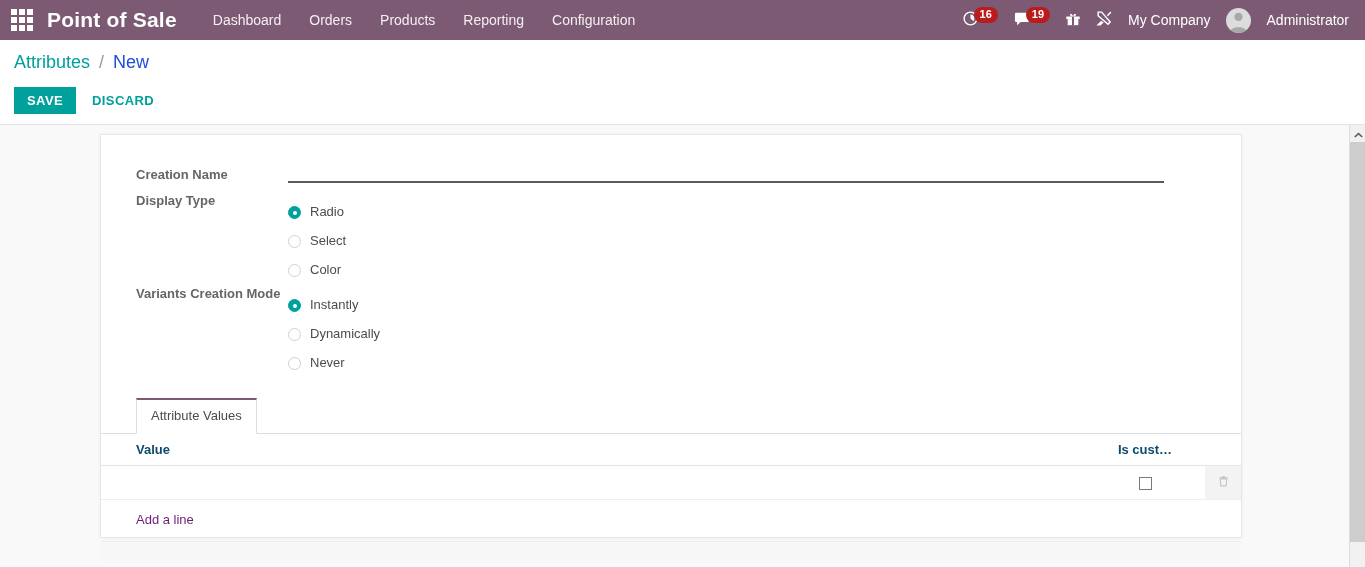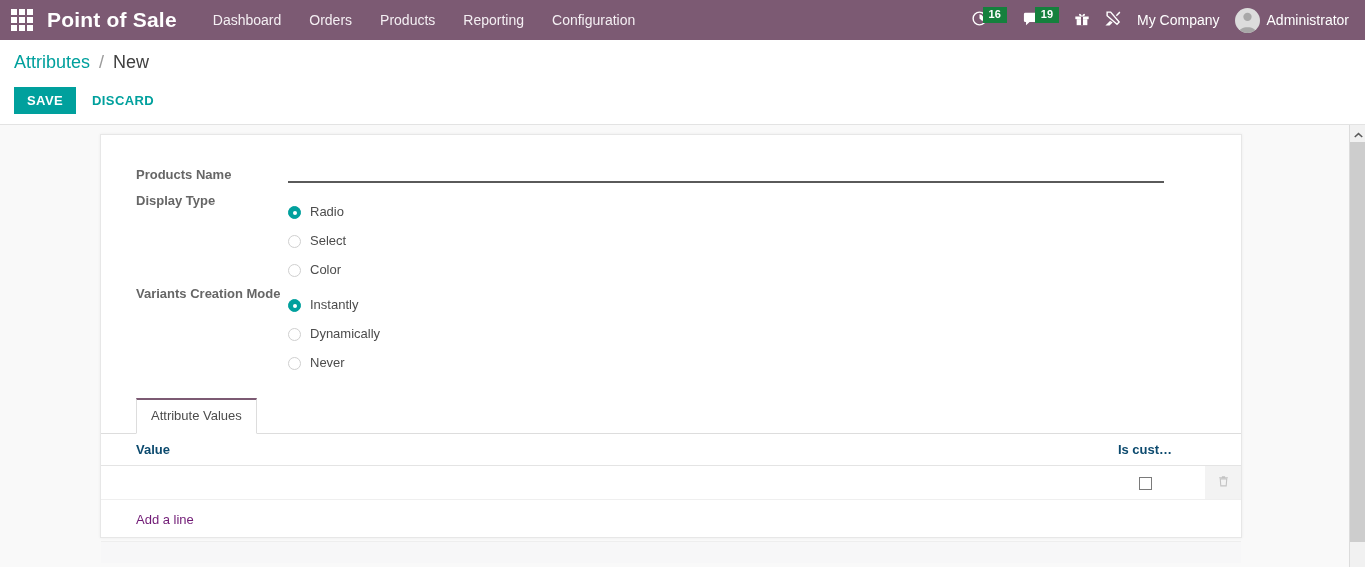--- a/index.html
+++ b/index.html
@@ -58,54 +58,54 @@
     padding-right: 6px;
   }
   .sysicon {
     position: relative;
     display: flex;
     align-items: center;
     cursor: pointer;
     height: 40px;
   }
   .badge {
-    background: #15803d;
+    background: #b91c1c;
     color: #ffffff;
     font-size: 11px;
     font-weight: bold;
-    border-radius: 0;
+    border-radius: 8px;
     padding: 1px 6px 2px 6px;
     line-height: 13px;
     margin-left: -5px;
     position: relative;
     top: -5px;
   }
   .company { font-size: 14px; color: #ffffff; cursor: pointer; white-space: nowrap; }
-  .user-wrap { display: flex; align-items: center; gap: 7px; cursor: pointer; }
+  .user-wrap { display: flex; align-items: center; gap: 16px; cursor: pointer; }
   .avatar {
     width: 25px; height: 25px; border-radius: 50%;
     background: #dcdcdc;
     display: flex; align-items: flex-end; justify-content: center;
     overflow: hidden;
   }
   .user-name { font-size: 14px; color: #ffffff; white-space: nowrap; }
 
   
   .control {
     background: #ffffff;
     padding: 10px 0 0 14px;
   }
   .breadcrumb {
     font-size: 18px;
     line-height: 24px;
     margin-bottom: 12px;
   }
   .breadcrumb .bc-link { color: #00a09d; cursor: pointer; }
   .breadcrumb .bc-sep { color: #9a9a9a; margin: 0 4px; }
-  .breadcrumb .bc-cur { color: #404040; }
+  .breadcrumb .bc-cur { color: #1d4ed8; }
   .btns { display: flex; align-items: center; gap: 8px; padding-bottom: 9px; }
   .btn-save {
     background: #00a09d;
     color: #ffffff;
     border: none;
     font-size: 13px;
     font-weight: bold;
     letter-spacing: .4px;
     padding: 6px 13px;
     cursor: pointer;
@@ -390,21 +390,21 @@
     <button class="btn-save">SAVE</button>
     <button class="btn-discard">DISCARD</button>
   </div>
 </div>
 
 <div class="sheet-bg">
 
   <div class="sheet">
 
     <div class="form-row">
-      <div class="flabel">Products Name</div>
+      <div class="flabel">Creation Name</div>
       <div class="fval">
         <div class="name-underline">
           <input class="name-input" type="text" value="" placeholder="" style="">
         </div>
       </div>
     </div>
 
     <div class="form-row">
       <div class="flabel">Display Type</div>
       <div class="fval radio-group">

